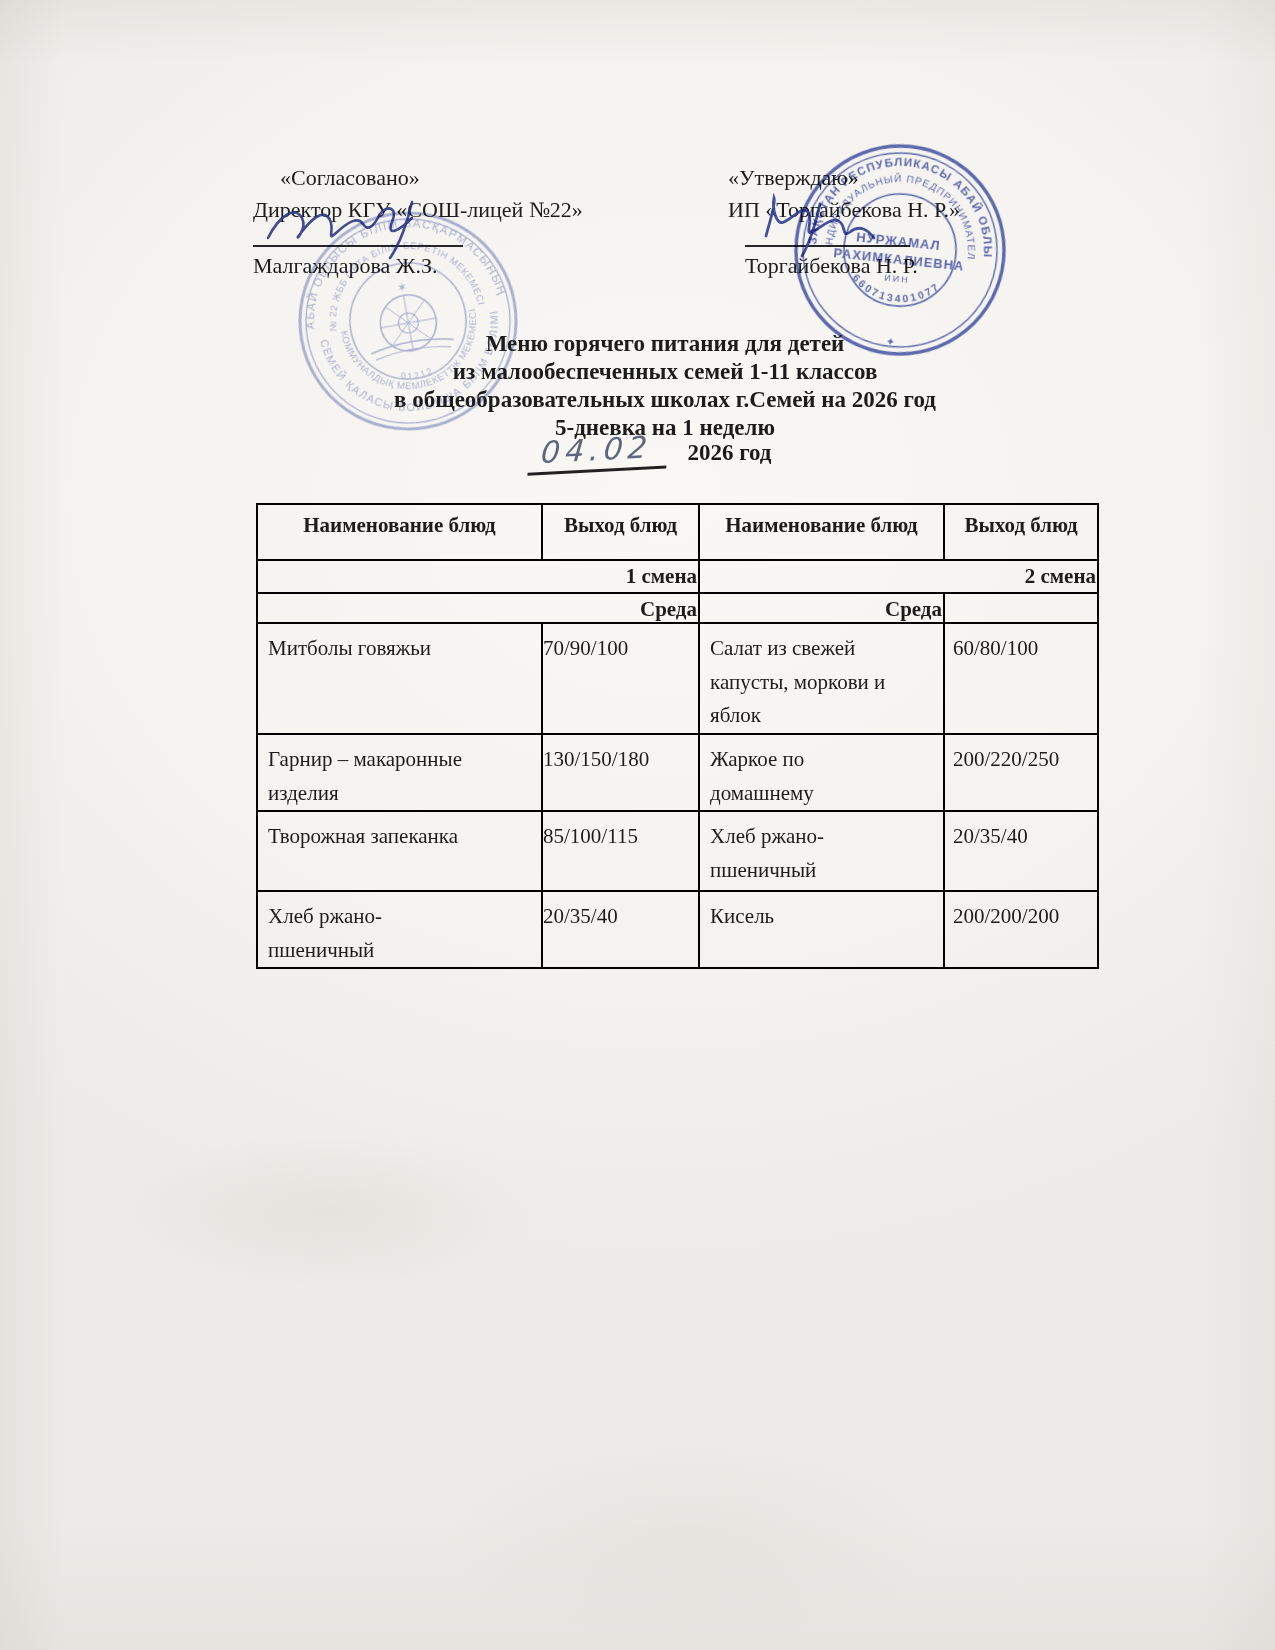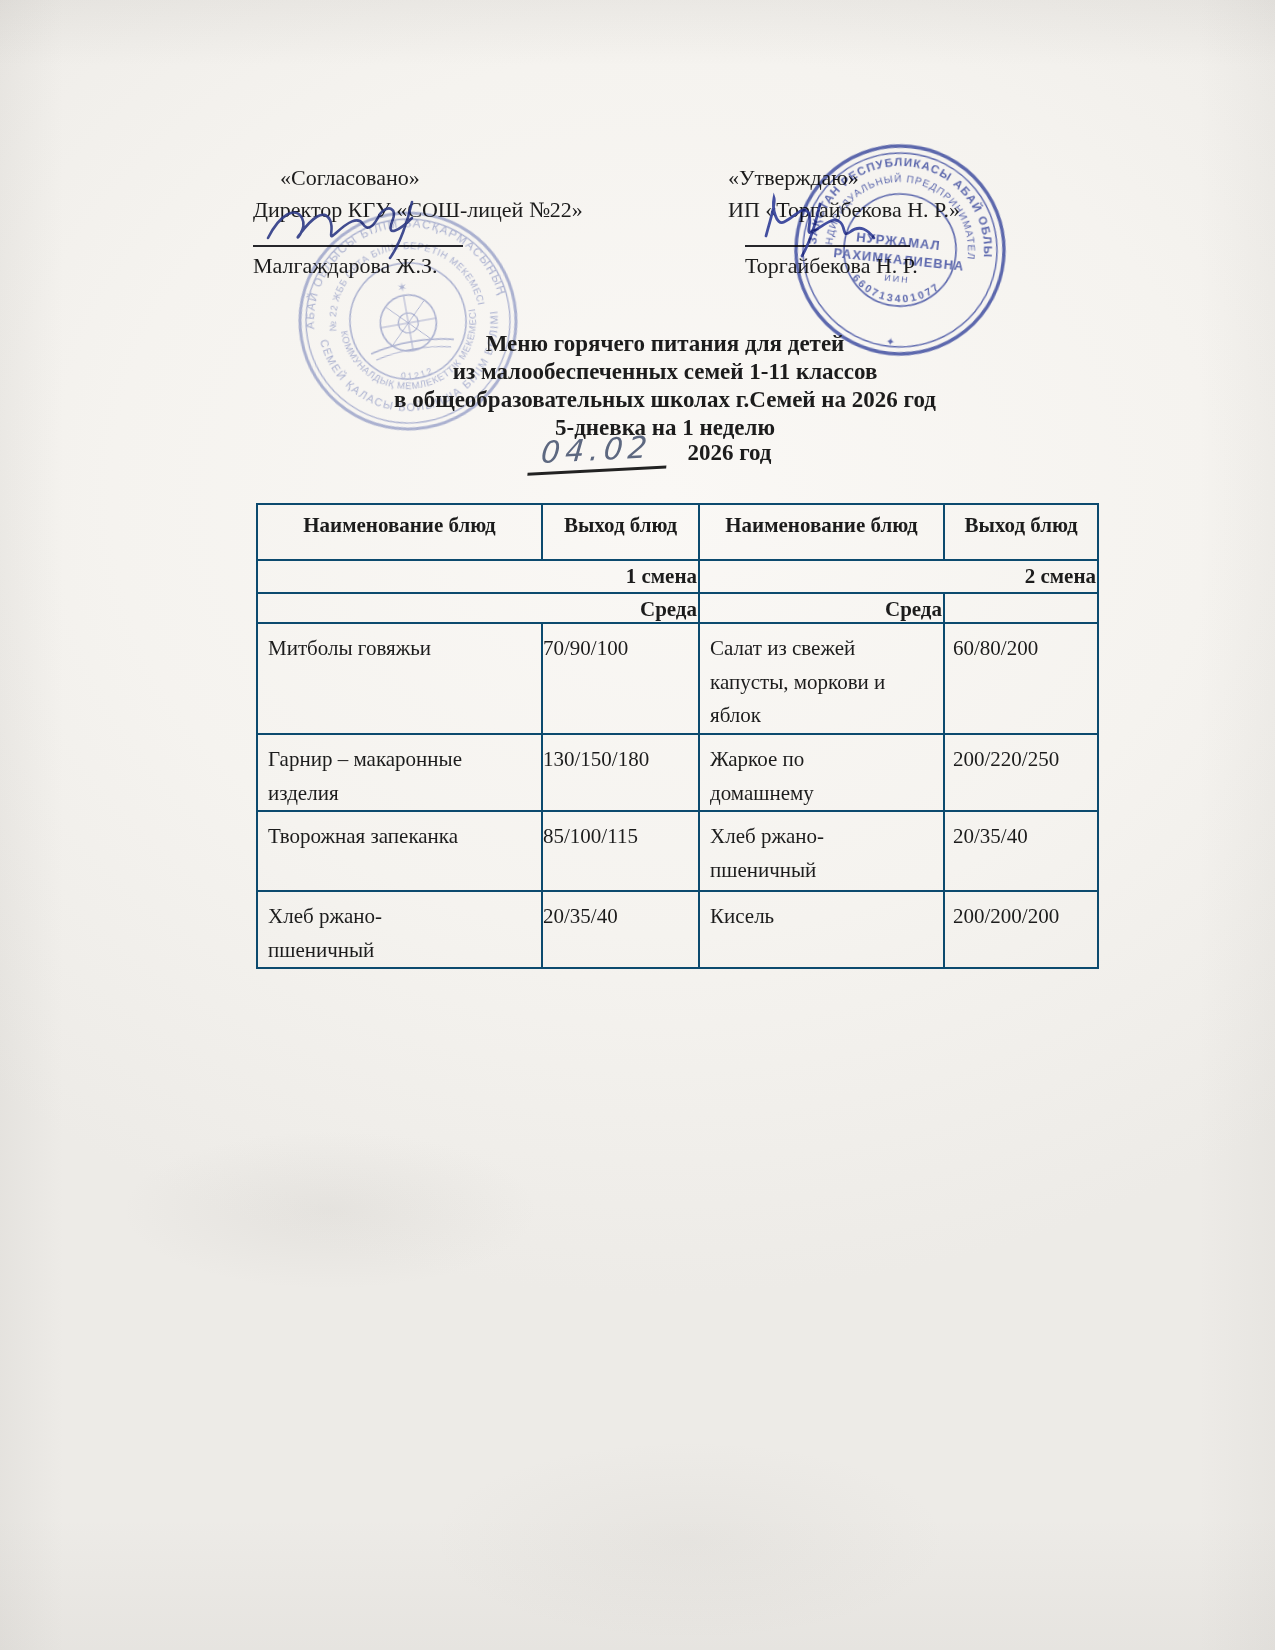--- a/index.html
+++ b/index.html
@@ -41,21 +41,21 @@
     padding:0 16px 2px 12px;border-bottom:3px solid #222;
   }
   .printed-year{font-weight:bold;font-size:23px;}
 
   table.menu{
     position:absolute;left:256px;top:503px;width:841px;
     border-collapse:collapse;table-layout:fixed;
     font-size:21px;
   }
   table.menu td, table.menu th{
-    border:2px solid #0c4a6e;vertical-align:top;
+    border:2px solid #000000;vertical-align:top;
     font-weight:normal;overflow:hidden;
   }
   tr.hrow{height:56px;}
   tr.hrow th{font-weight:bold;text-align:center;padding-top:6px;line-height:28px;}
   tr.shift{height:33px;} tr.day{height:27px;}
   tr.shift td, tr.day td{font-weight:bold;text-align:right;line-height:1.15;padding-top:3px;}
   tr.r0{height:110px;} tr.r1{height:76px;} tr.r2{height:80px;} tr.r3{height:64px;} tr.r4{height:126px;}
   td.dish1{padding:8px 62px 0 10px;line-height:1.6;}
   td.out1 {padding:8px 4px 0 0;line-height:1.6;}
   td.dish2{padding:8px 45px 0 10px;line-height:1.6;}
@@ -201,21 +201,21 @@
   </tr>
   <tr class="day">
     <td colspan="2">Среда</td>
     <td>Среда</td>
     <td></td>
   </tr>
   <tr class="r0">
     <td class="dish1">Митболы говяжьи</td>
     <td class="out1">70/90/100</td>
     <td class="dish2">Салат из свежей капусты, моркови и яблок</td>
-    <td class="out2">60/80/200</td>
+    <td class="out2">60/80/100</td>
   </tr>
   <tr class="r1">
     <td class="dish1">Гарнир – макаронные изделия</td>
     <td class="out1">130/150/180</td>
     <td class="dish2">Жаркое по домашнему</td>
     <td class="out2">200/220/250</td>
   </tr>
   <tr class="r2">
     <td class="dish1">Творожная запеканка</td>
     <td class="out1">85/100/115</td>

